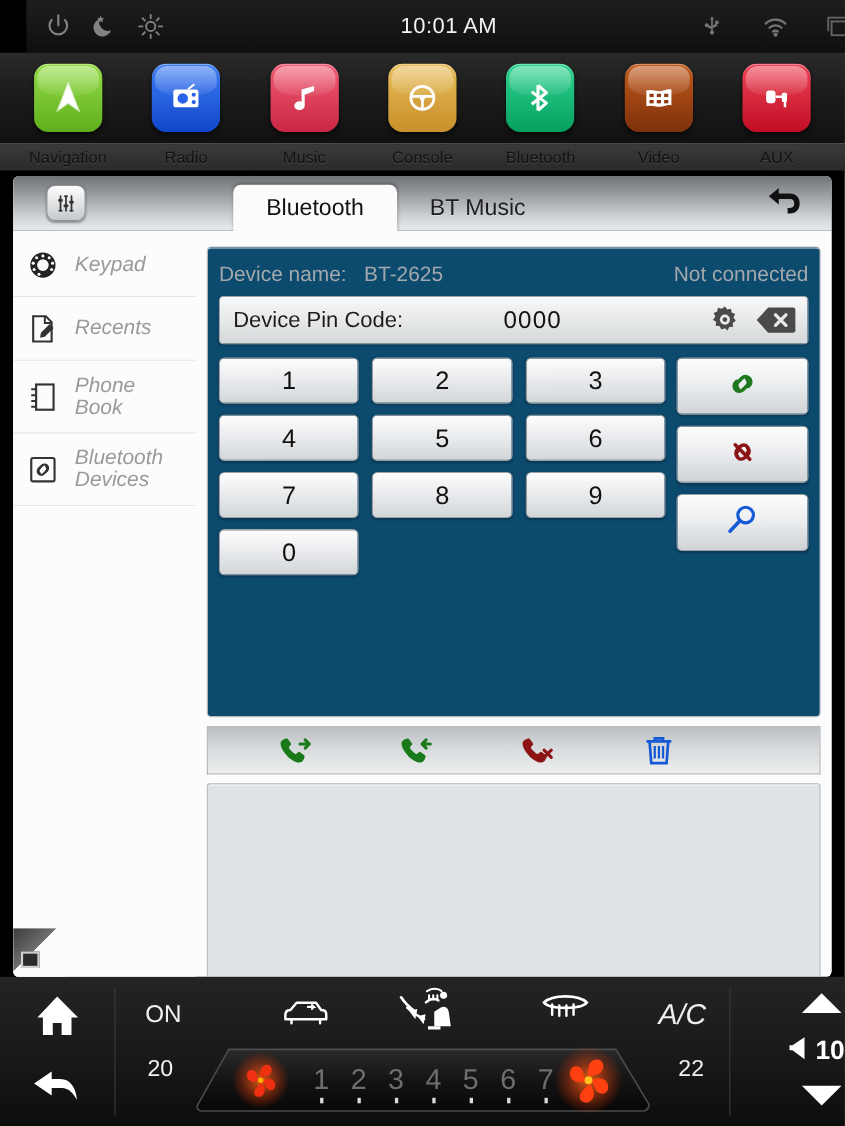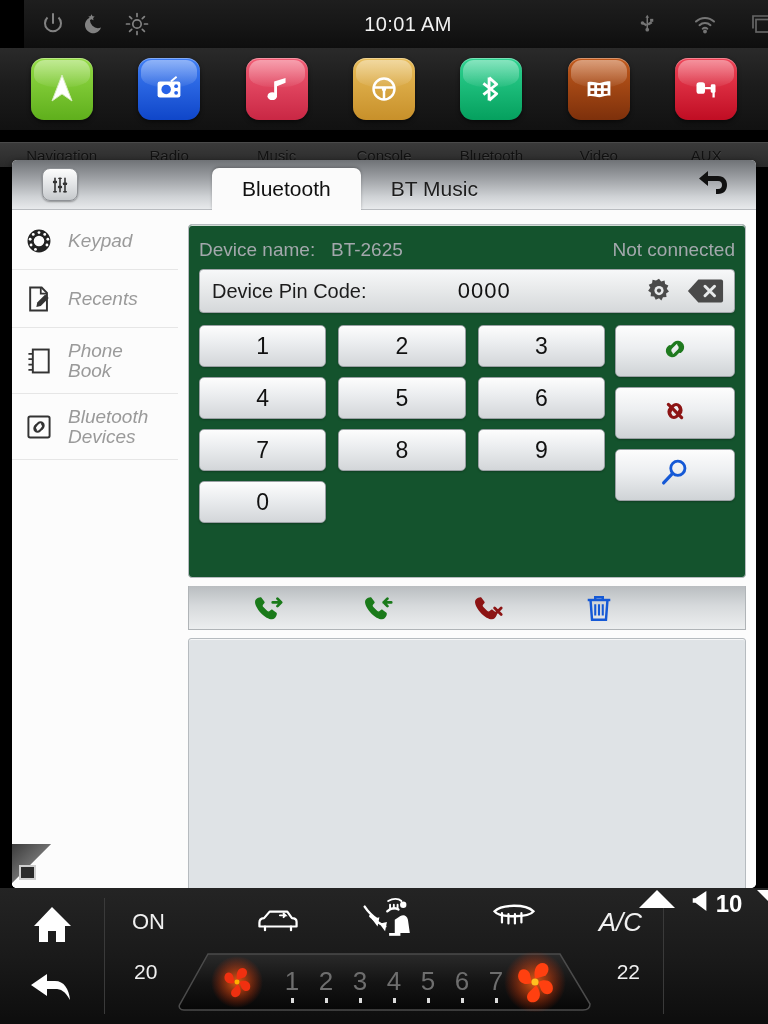--- a/index.html
+++ b/index.html
@@ -42,21 +42,21 @@
   .app-icon::after{
     content:""; position:absolute; left:3px; right:3px; top:2px; height:44%;
     border-radius:11px 11px 40% 40%;
     background:linear-gradient(180deg,rgba(255,255,255,.42),rgba(255,255,255,.05));
     pointer-events:none;
   }
   .app-icon svg{ position:relative; z-index:2; display:block; }
   .dock-labels{
     position:absolute; left:0; top:130px; width:768px; height:25px;
     background:linear-gradient(180deg,#3a3a3a 0%,#2a2a2a 100%);
-    display:flex; padding:0 8px; border-top:1px solid #4a4a4a;margin-top:12px;
+    display:flex; padding:0 8px; border-top:1px solid #4a4a4a;
   }
   .dock-label{
     flex:1; text-align:center; color:#111; font-size:15px; line-height:25px;
     text-shadow:0 1px 0 rgba(255,255,255,.12);
   }
 
   
   .panel{
     position:absolute; left:12px; top:160px; width:744px; height:728px;
     background:#fff; border-radius:5px;
@@ -112,22 +112,22 @@
     background:linear-gradient(135deg,#3b3b3b 0%,#6e6e6e 42%,#fcfcfc 43%,#fcfcfc 100%);
   }
   .corner-handle span{
     position:absolute; left:7px; bottom:8px; width:17px; height:15px;
     border:2px solid #cfcfcf; background:#2b2b2b;
   }
 
   
   .content{ flex:1; position:relative; padding:14px 10px 0 10px; }
   .bt-box{
-    position:relative; background:#14532d; border:1px solid #b6bbbf;
-    border-radius:4px; height:354px; padding:8px 10px 10px 10px;
+    position:relative; background:#0c4a6e; border:1px solid #b6bbbf;
+    border-radius:4px; height:428px; padding:8px 10px 10px 10px;
     box-shadow:inset 0 1px 0 rgba(255,255,255,.8);
   }
   .devrow{
     display:flex; align-items:center; height:34px; font-size:19px; color:#a3a8ac;
   }
   .devrow .dn{ width:132px; }
   .devrow .dv{ flex:1; }
   .devrow .dst{ text-align:right; }
 
   .pinbar{
@@ -203,21 +203,21 @@
   .cl-on{ position:absolute; left:28px; color:#f0f0f0; font-size:22px; }
   .cl-ac{ position:absolute; right:22px; color:#f0f0f0; font-size:26px; font-style:italic; }
   .cl-ic{ position:absolute; top:6px; }
   .temp-l{ position:absolute; left:30px; top:72px; color:#f0f0f0; font-size:21px; }
   .temp-r{ position:absolute; right:24px; top:72px; color:#f0f0f0; font-size:21px; }
   .fanbar{
     position:absolute; left:70px; top:60px; width:420px; height:64px;
   }
   .vol-col{
     position:absolute; right:0; top:0; width:104px; height:136px;
-    display:flex; flex-direction:row; align-items:flex-start; justify-content:center; gap:12px;
+    display:flex; flex-direction:column; align-items:flex-end; justify-content:center; gap:12px;
   }
   .vol-mid{ display:flex; align-items:center; gap:6px; color:#fff; font-size:24px; font-weight:bold; }
 </style>
 </head>
 <body>
 
 <div class="screen">
 
   <div class="statusbar">
     <div class="sb-left">

